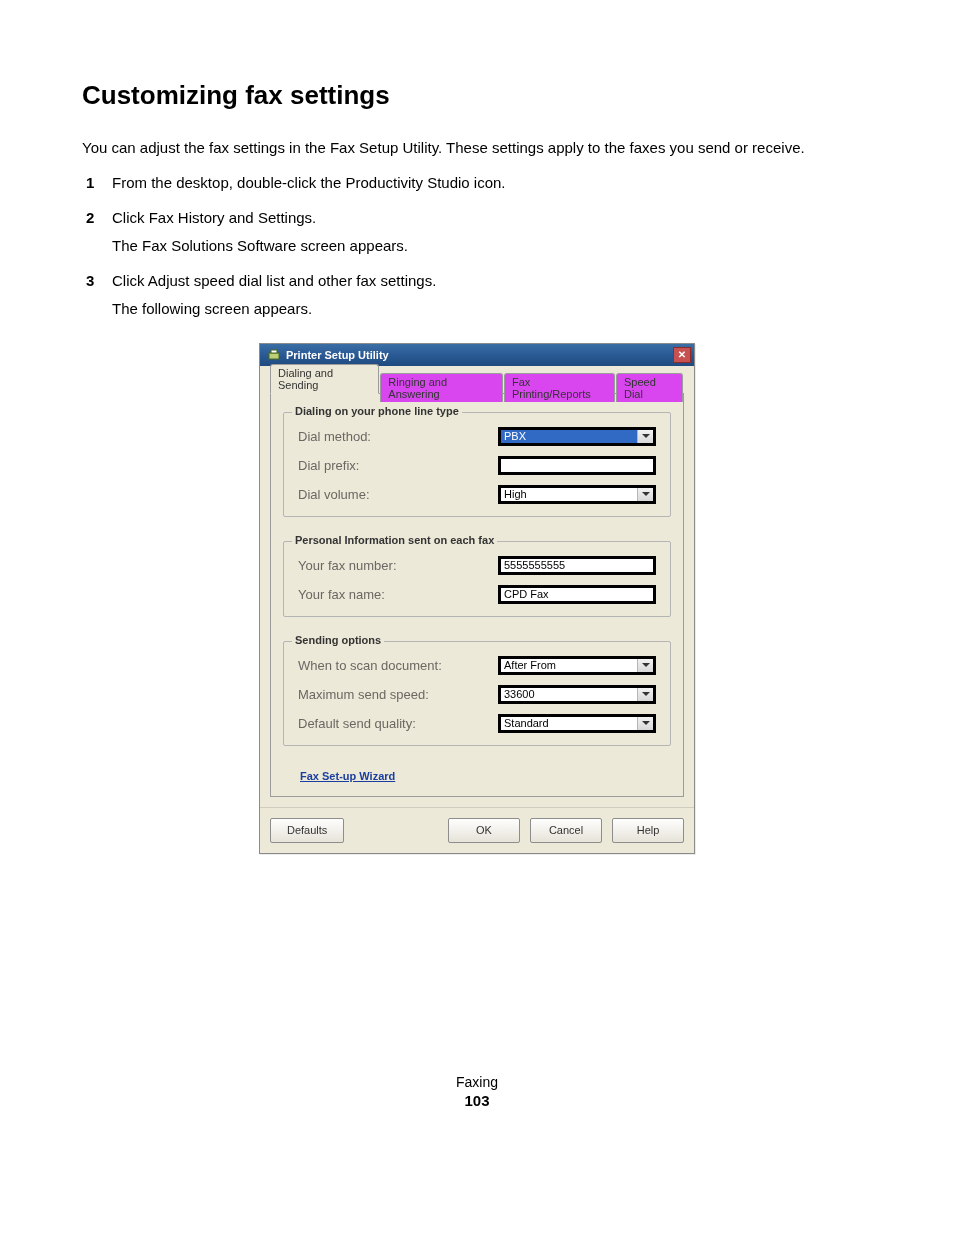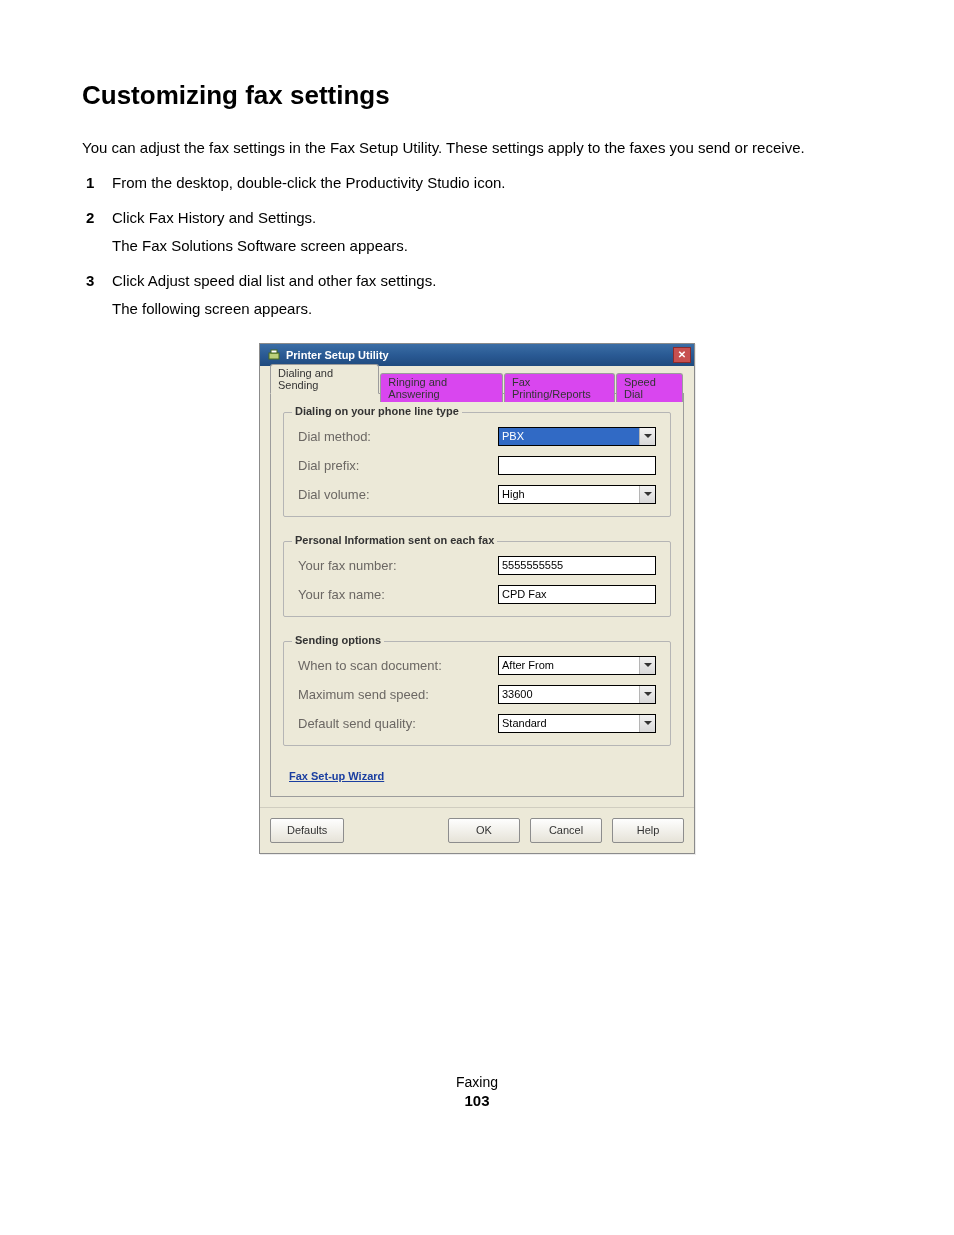--- a/index.html
+++ b/index.html
@@ -158,21 +158,21 @@
   }
   .row:last-child { margin-bottom: 2px; }
   .lbl {
     flex: 0 0 200px;
     font-size: 13px;
     color: #6b6763;
   }
   .ctrl {
     flex: 0 0 158px;
     height: 19px;
-    border: 1px solid #000000;
+    border: 3px solid #000000;
     background: #fff;
     font-size: 11px;
     padding: 1px 3px;
     color: #000;
     display: flex;
     align-items: center;
     position: relative;
   }
   .ctrl.input-sel {
     background: #316ac5;
@@ -188,21 +188,21 @@
     align-items: center;
     justify-content: center;
   }
   .ctrl .caret::after {
     content: "";
     border-left: 4px solid transparent;
     border-right: 4px solid transparent;
     border-top: 4px solid #333;
   }
   .link-row {
-    margin: 4px 0 0 6px;
+    margin: 4px 0 0 17px;
   }
   .link {
     color: #1a3ea0;
     text-decoration: underline;
     font-size: 11px;
     font-weight: 700;
     cursor: pointer;
   }
   
   .btnbar {

